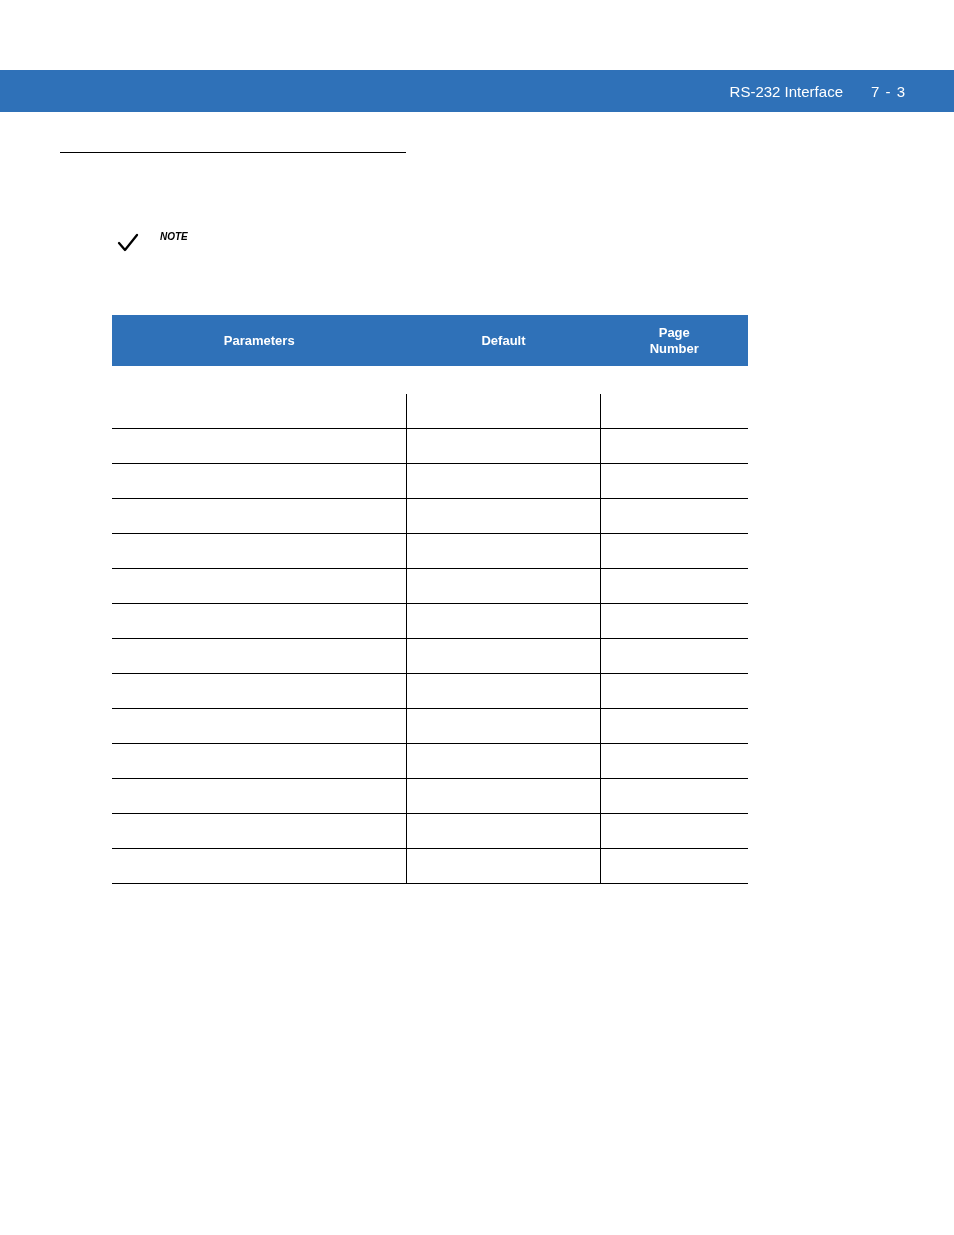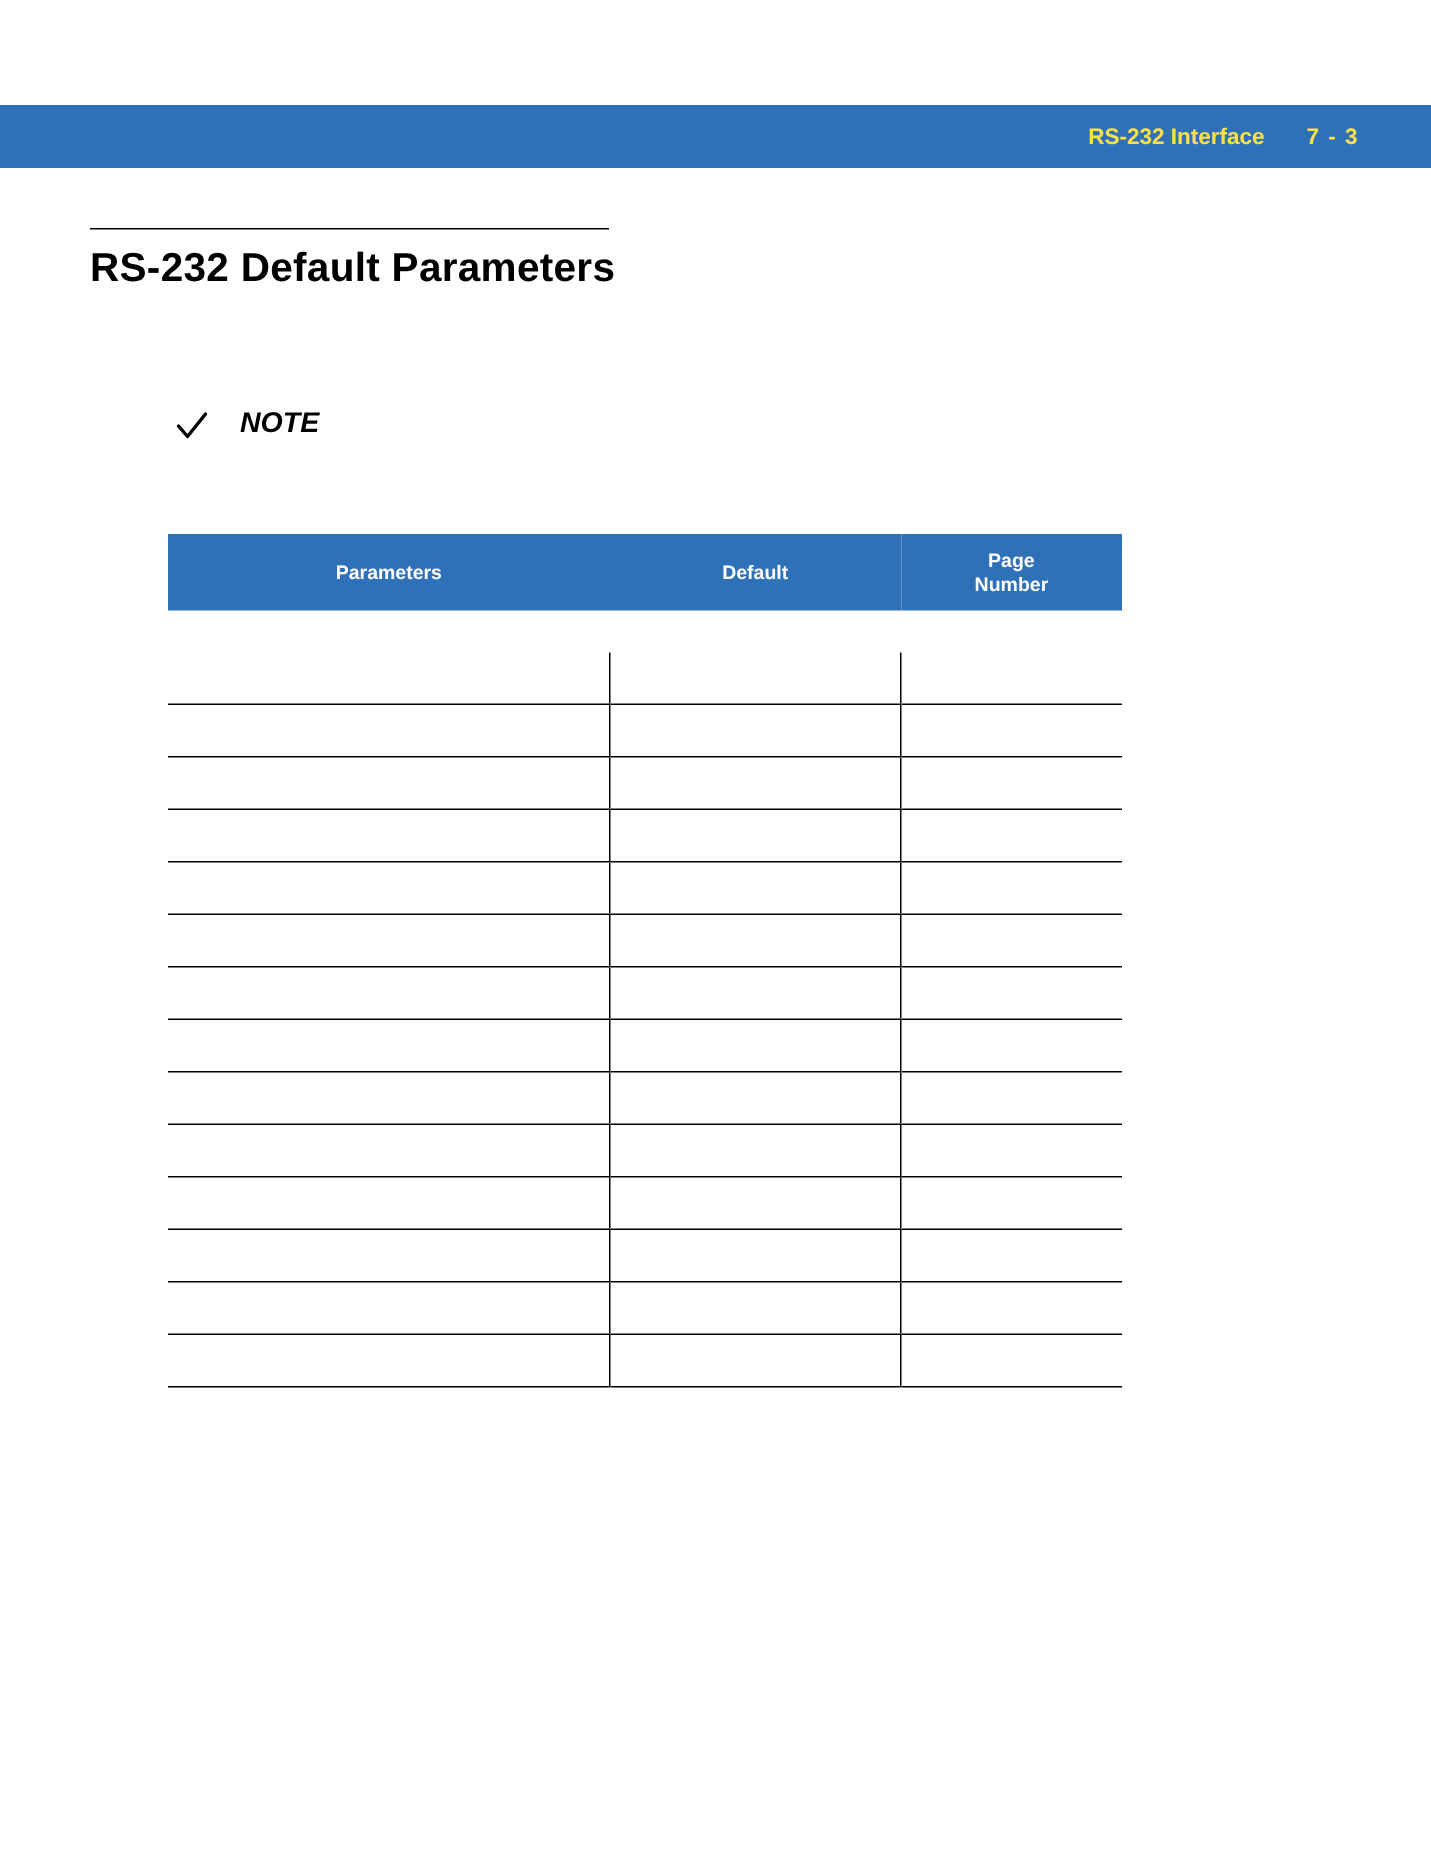--- a/index.html
+++ b/index.html
@@ -16,23 +16,23 @@
     height: 70px;
     background: #ffffff;
   }
   .header-bar {
     height: 42px;
     background: #2f71b8;
     display: flex;
     align-items: center;
     justify-content: flex-end;
     padding-right: 48px;
-    color: #fde047;
+    color: #ffffff;
     font-size: 15px;
-    font-weight: 700;
+    font-weight: 400;
   }
   .header-bar .htext {
     margin-right: 28px;
   }
   .header-bar .hnum {
     letter-spacing: 1px;
   }
   .content {
     padding: 0 50px 0 60px;
   }
@@ -59,21 +59,21 @@
     width: 24px;
     height: 24px;
     stroke: #000;
     stroke-width: 2.3;
     fill: none;
   }
   .note-label {
     font-family: Arial, Helvetica, sans-serif;
     font-style: italic;
     font-weight: 700;
-    font-size: 19px;
+    font-size: 10px;
     margin-left: 20px;
     margin-top: 0;
   }
   .table-block {
     margin-top: 60px;
     margin-left: 52px;
     width: 636px;
   }
   .table-caption {
     font-weight: 700;
@@ -131,21 +131,20 @@
 
 <div class="top-space"></div>
 
 <div class="header-bar">
   <span class="htext">RS-232 Interface</span>
   <span class="hnum">7 - 3</span>
 </div>
 
 <div class="content">
   <div class="rule"></div>
-  <h1 class="section-title">RS-232 Default Parameters</h1>
 
   <div class="note-row">
     <svg class="check-icon" viewBox="0 0 24 24">
       <path d="M3 12 L9 19 L21 4" stroke-linecap="round" stroke-linejoin="round"></path>
     </svg>
     <span class="note-label">NOTE</span>
   </div>
 
   <div class="table-block">
     <table class="params">

